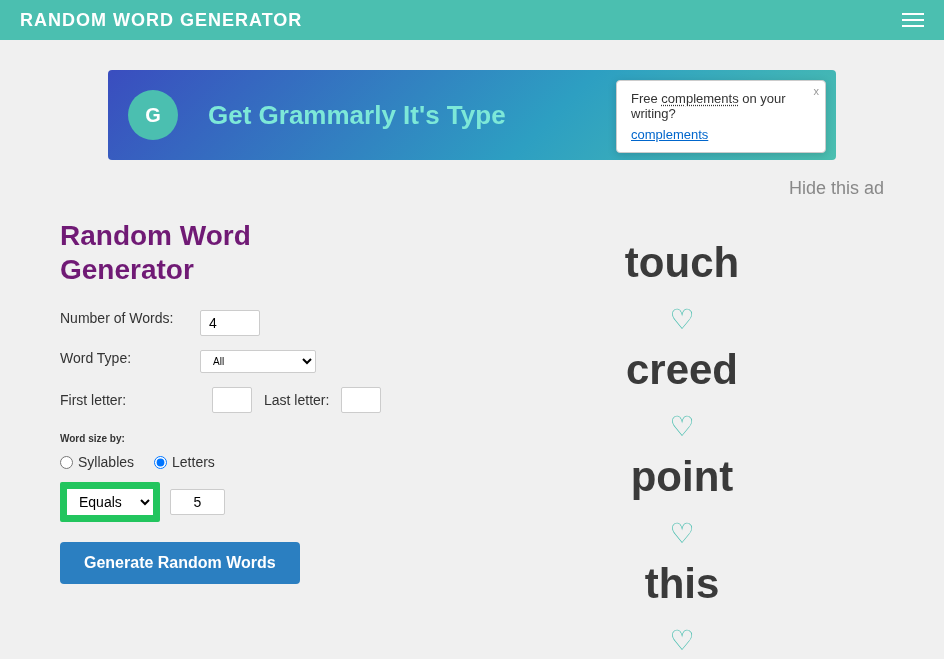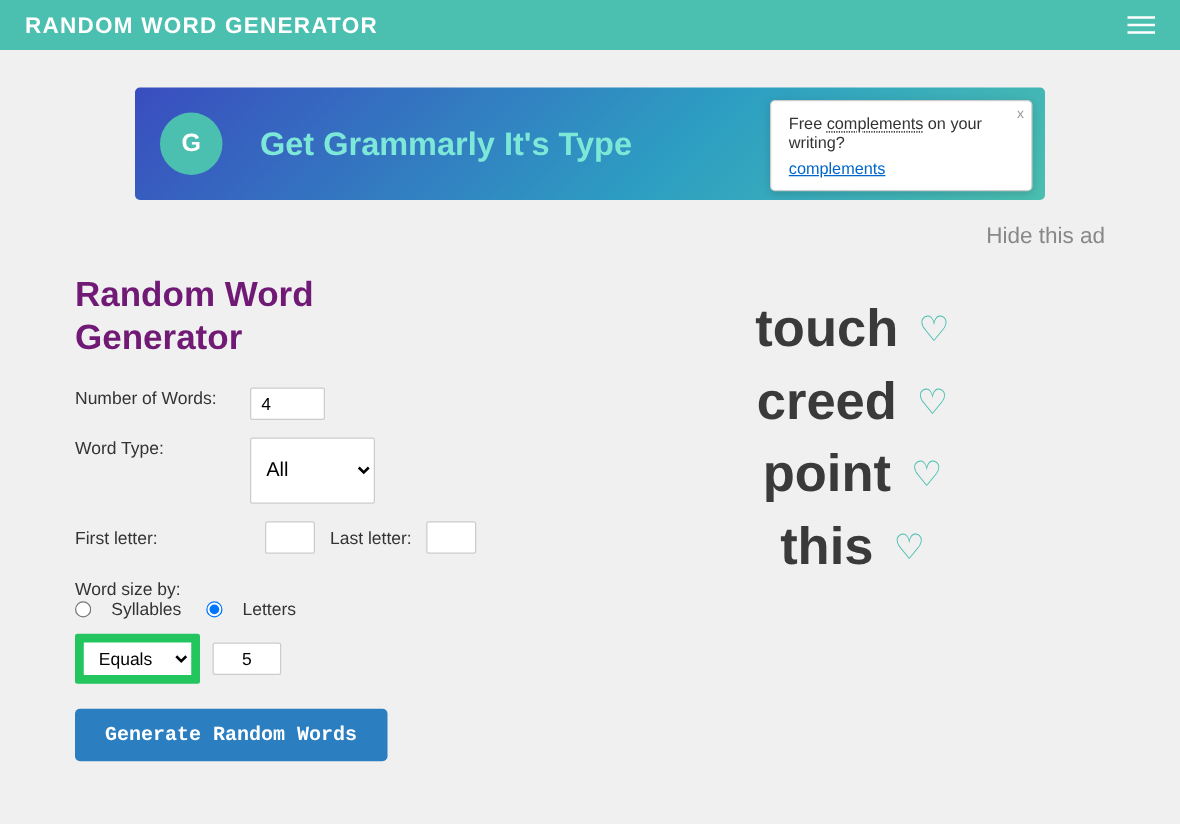--- a/index.html
+++ b/index.html
@@ -157,55 +157,56 @@
     .form-input {
       border: 1px solid #ccc;
       border-radius: 2px;
       padding: 4px 8px;
       font-size: 14px;
       width: 60px;
     }
     .form-select {
       border: 1px solid #ccc;
       border-radius: 2px;
-      padding: 16px 8px;
-      font-size: 16px;
-      width: 100px;
+      padding: 4px 8px;
+      font-size: 10px;
+      width: 116px;
       background: white;
     }
     .letter-row {
       display: flex;
       align-items: center;
       margin-bottom: 20px;
       gap: 12px;
     }
     .letter-input {
       border: 1px solid #ccc;
       border-radius: 2px;
       padding: 4px 6px;
       font-size: 14px;
       width: 40px;
       text-align: center;
     }
     .word-size-label {
-      font-size: 14px;
+      font-size: 10px;
       color: #333;
-      margin-bottom: 0;
+      margin-bottom: 10px;
+      font-weight: bold;
     }
     .radio-row {
       display: flex;
       align-items: center;
       gap: 20px;
       margin-bottom: 12px;
       margin-left: 0;
     }
     .radio-option {
       display: flex;
       align-items: center;
-      gap: 16px;
+      gap: 5px;
       font-size: 14px;
       color: #333;
     }
     .equals-row {
       display: flex;
       align-items: center;
       gap: 10px;
       margin-bottom: 20px;
     }
     .equals-select {
@@ -226,37 +227,37 @@
     }
     .generate-button {
       background: #2b7fc1;
       color: white;
       border: none;
       padding: 12px 24px;
       font-size: 16px;
       border-radius: 4px;
       cursor: pointer;
       font-weight: bold;
-      font-family: Liberation Mono, monospace;
     }
 
     
     .right-panel {
       flex: 1;
       display: flex;
       flex-direction: column;
       align-items: center;
       justify-content: flex-start;
       padding-top: 20px;
       gap: 10px;
     }
     .word-row {
       display: flex;
       align-items: center;
       gap: 16px;
+      flex-direction: column;
     }
     .word-text {
       font-size: 42px;
       font-weight: bold;
       color: #3a3a3a;
     }
     .heart-icon {
       font-size: 28px;
       color: #4bbfb0;
       cursor: pointer;

